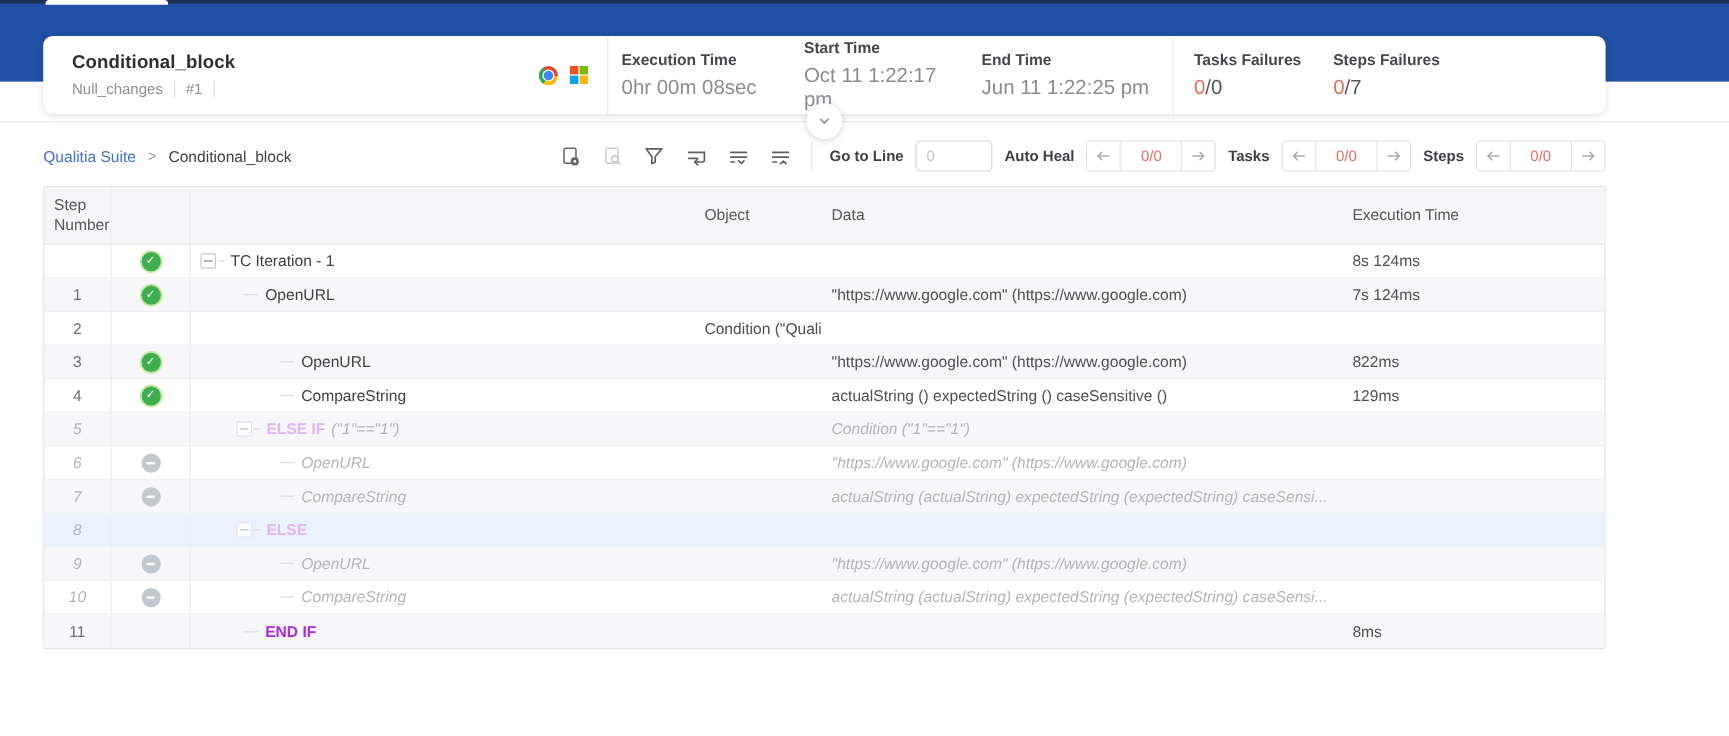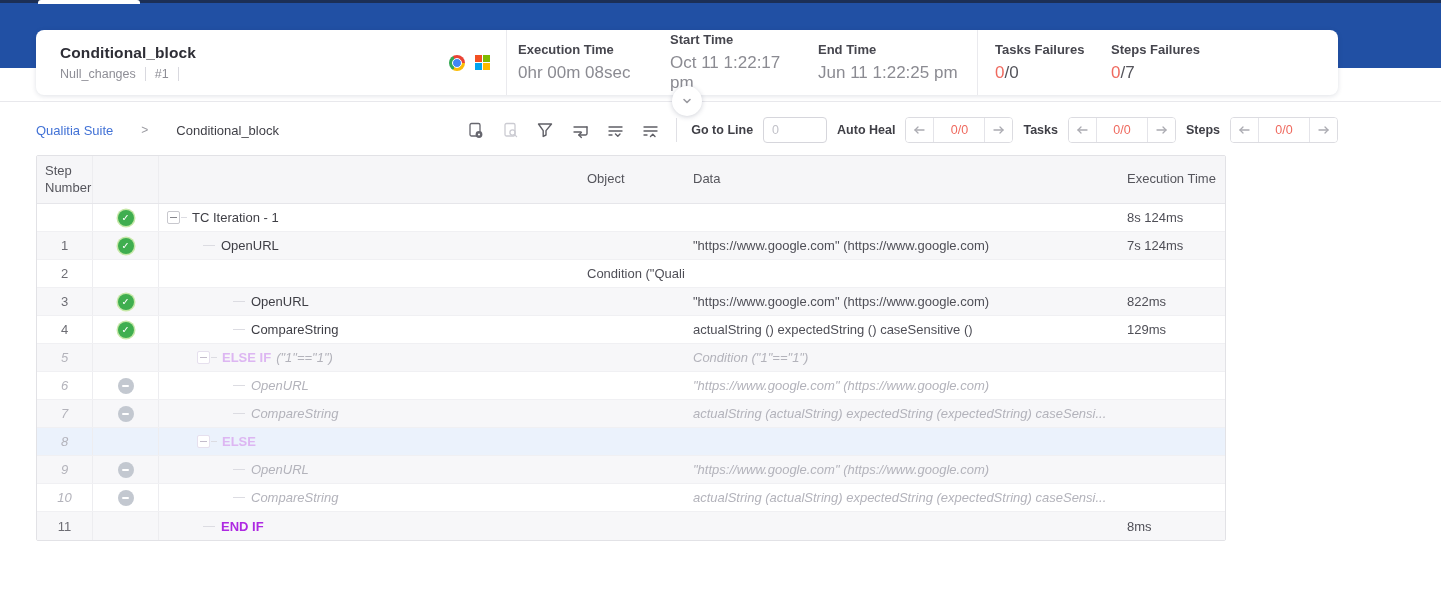--- a/index.html
+++ b/index.html
@@ -34,39 +34,39 @@
   .vdiv { width:1px; background:#eaeaee; align-self:stretch; }
   .metric { display:flex; flex-direction:column; justify-content:center; padding-left:11px; }
   .metric .m-label { font-size:13px; font-weight:600; color:#46464e; margin-bottom:6px; }
   .metric .m-value { font-size:17px; color:#8b8b92; }
   .m-exec { width:152px; } .m-start { width:148px; } .m-end { width:170px; }
   .m-tasks { width:116px; padding-left:17px; } .m-steps { width:150px; padding-left:17px; }
   .fail-num { color:#ef6a5f; } .fail-total { color:#55555c; }
 
   .crumb-row { position:absolute; top:110px; left:36px; width:1302px; height:40px;
     display:flex; align-items:center; justify-content:space-between; }
-  .breadcrumb { display:flex; align-items:center; gap:28px; font-size:13px; }
+  .breadcrumb { display:flex; align-items:center; gap:10px; font-size:13px; }
   .crumb-link { color:#4272d6; cursor:pointer; }
   .crumb-sep { color:#9a9aa1; font-size:12px; }
   .crumb-current { color:#3f3f46; }
 
   .toolbar { display:flex; align-items:center; gap:10px; }
   .tb-icons { display:flex; align-items:center; gap:15px; margin-right:6px; }
   .tb-icon { display:flex; align-items:center; justify-content:center; width:20px; height:20px; cursor:pointer; }
   .tb-sep { width:1px; height:24px; background:#e0e0e5; margin-right:4px; }
   .tb-label { font-size:12.5px; font-weight:600; color:#3f3f46; white-space:nowrap; }
   .goto-input { width:64px; height:26px; border:1px solid #d6d6dc; border-radius:4px; padding:0 8px;
     font-size:12.5px; color:#55555c; font-family:inherit; outline:none; }
   .goto-input::placeholder { color:#c2c2c9; }
   .stepper { display:flex; align-items:stretch; height:26px; border:1px solid #dcdce1; border-radius:4px; overflow:hidden; background:#fff; }
   .stepper .arrow { width:27px; display:flex; align-items:center; justify-content:center; background:#fff; border:none; cursor:pointer; }
   .stepper .val { width:52px; display:flex; align-items:center; justify-content:center; font-size:12.5px;
     color:#ef6a5f; border-left:1px solid #e4e4e9; border-right:1px solid #e4e4e9; }
 
-  .steps-table { position:absolute; top:155px; left:36px; width:1190px; border:1px solid #e2e2e6; border-radius:2px; background:#fff; }
+  .steps-table { position:absolute; top:155px; left:36px; width:1302px; border:1px solid #e2e2e6; border-radius:2px; background:#fff; }
   .tgrid { display:grid; grid-template-columns:56px 66px 420px 106px 434px 1fr; }
   .thead { height:48px; background:#f6f6f8; border-bottom:1px solid #e6e6ea; font-size:13px; color:#55555c; }
   .thead > div { display:flex; align-items:center; height:100%; padding-left:8px; line-height:1.3; }
   .thead .hc1, .trow .c-num { border-right:1px solid #ededf0; }
   .thead .hc2, .trow .c-status { border-right:1px solid #ededf0; }
   .trow { height:28px; border-bottom:1px solid #f0f0f3; font-size:13px; cursor:pointer; }
   .trow:last-child { border-bottom:none; }
   .trow:nth-child(even) { background:#f7f7f9; }
   .trow.hl { background:#ebf2fc; }
   .trow > div { display:flex; align-items:center; height:100%; overflow:hidden; white-space:nowrap; }

